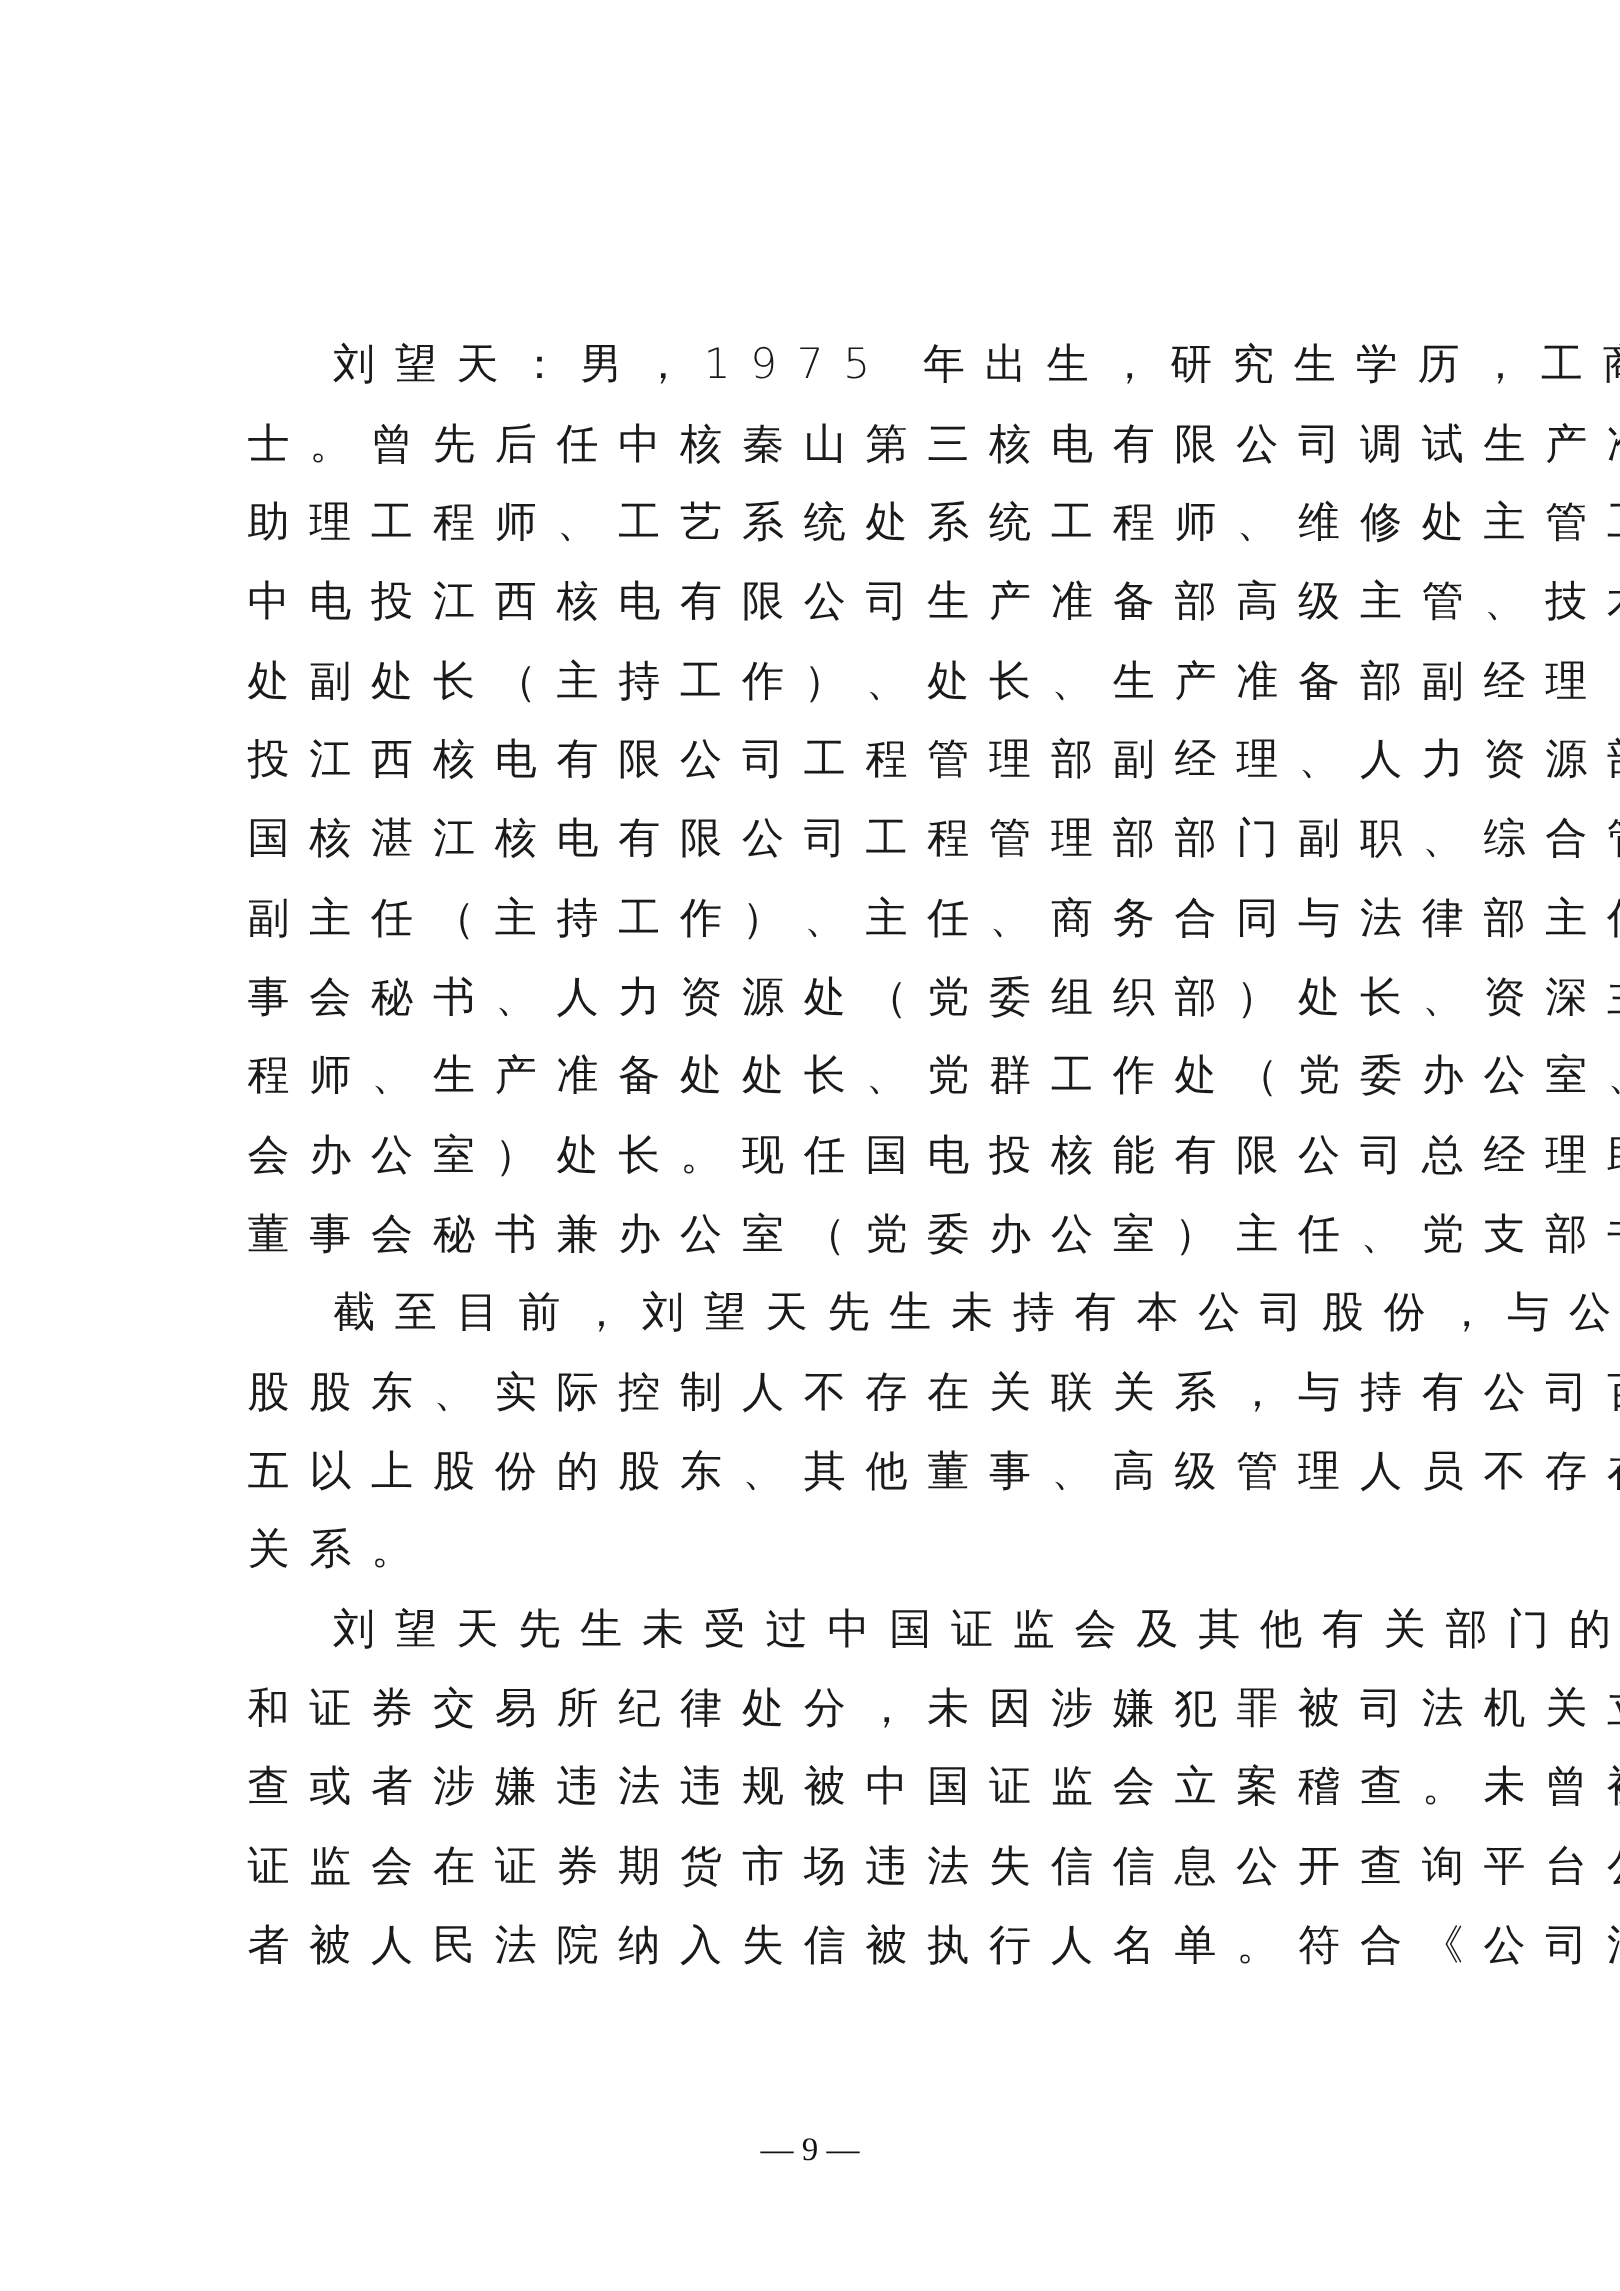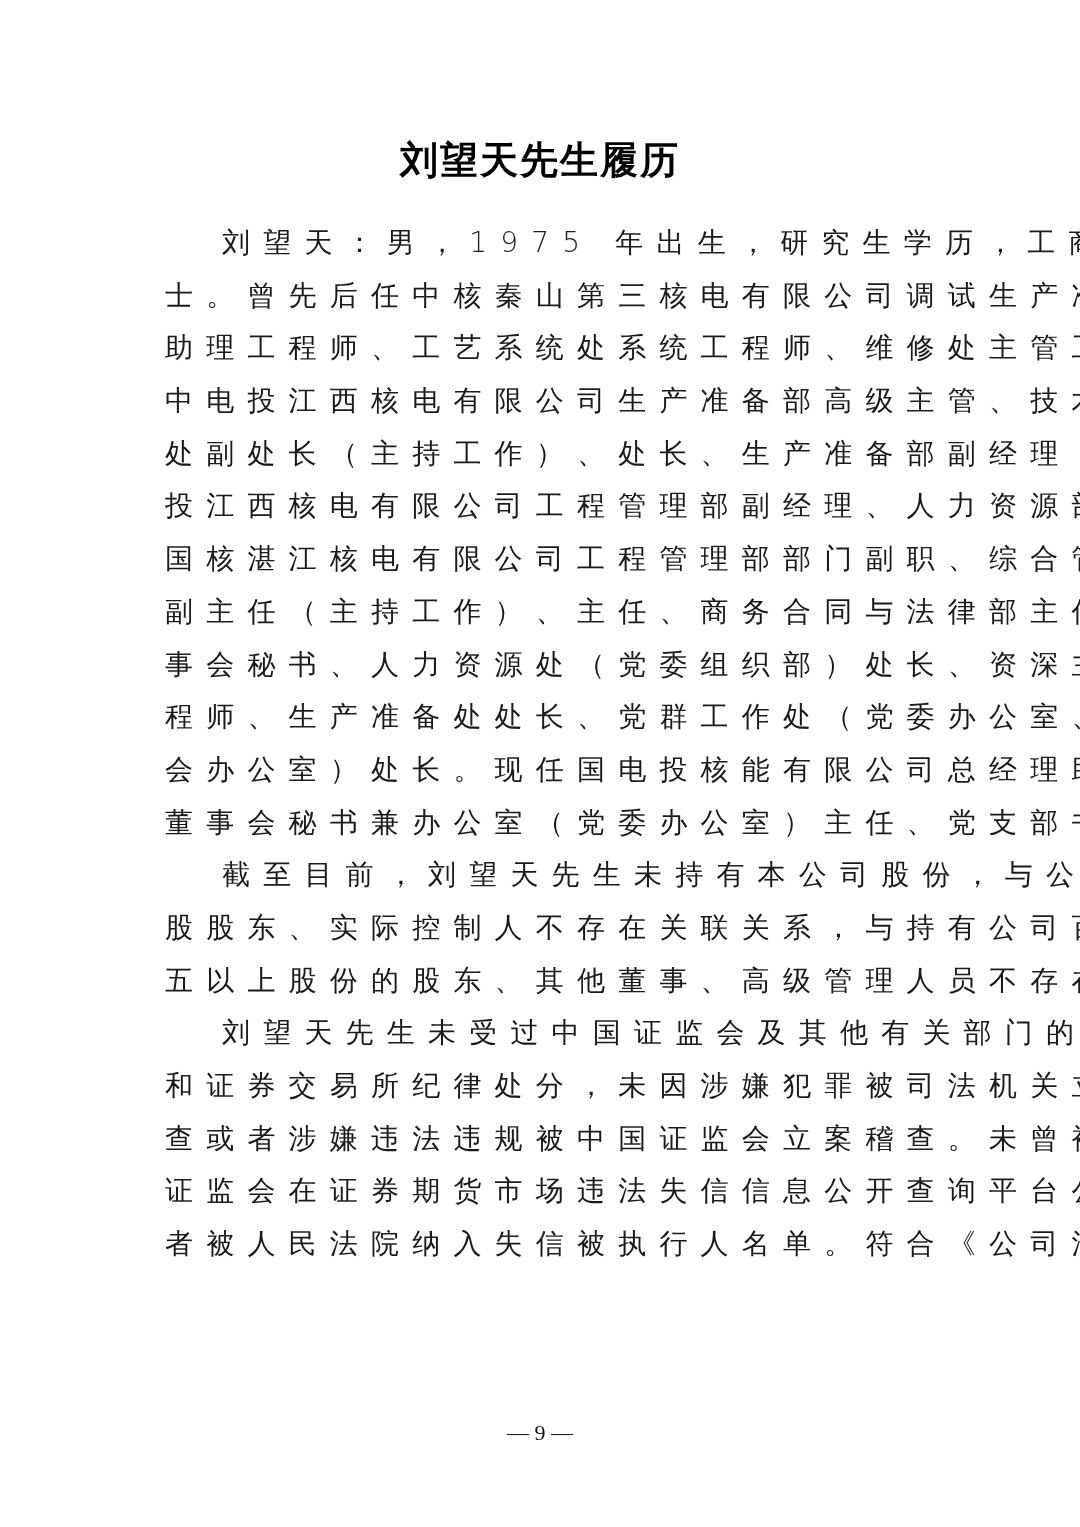--- a/index.html
+++ b/index.html
@@ -66,21 +66,20 @@
       font-size: 22px;
       line-height: 30px;
       color: #111111;
     }
   </style>
 </head>
 <body>
 
 <div class="page">
 
-  <h1 class="doc-title" style="margin:0;">刘望天先生履历</h1>
 
   <div class="body-text">
 
     <div>
       <span class="line indent">刘望天：男，1975 年出生，研究生学历，工商管理硕</span>
       <span class="line">士。曾先后任中核秦山第三核电有限公司调试生产准备处</span>
       <span class="line">助理工程师、工艺系统处系统工程师、维修处主管工程师，</span>
       <span class="line">中电投江西核电有限公司生产准备部高级主管、技术准备</span>
       <span class="line">处副处长（主持工作）、处长、生产准备部副经理，中电</span>
       <span class="line">投江西核电有限公司工程管理部副经理、人力资源部干部，</span>
@@ -89,20 +88,21 @@
       <span class="line">事会秘书、人力资源处（党委组织部）处长、资深主任工</span>
       <span class="line">程师、生产准备处处长、党群工作处（党委办公室、董事</span>
       <span class="line">会办公室）处长。现任国电投核能有限公司总经理助理兼</span>
       <span class="line">董事会秘书兼办公室（党委办公室）主任、党支部书记。</span>
     </div>
 
     <div>
       <span class="line indent">截至目前，刘望天先生未持有本公司股份，与公司控</span>
       <span class="line">股股东、实际控制人不存在关联关系，与持有公司百分之</span>
       <span class="line">五以上股份的股东、其他董事、高级管理人员不存在关联</span>
+      <span class="line">关系。</span>
     </div>
 
     <div>
       <span class="line indent">刘望天先生未受过中国证监会及其他有关部门的处罚</span>
       <span class="line">和证券交易所纪律处分，未因涉嫌犯罪被司法机关立案侦</span>
       <span class="line">查或者涉嫌违法违规被中国证监会立案稽查。未曾被中国</span>
       <span class="line">证监会在证券期货市场违法失信信息公开查询平台公示或</span>
       <span class="line">者被人民法院纳入失信被执行人名单。符合《公司法》等</span>
     </div>
 

